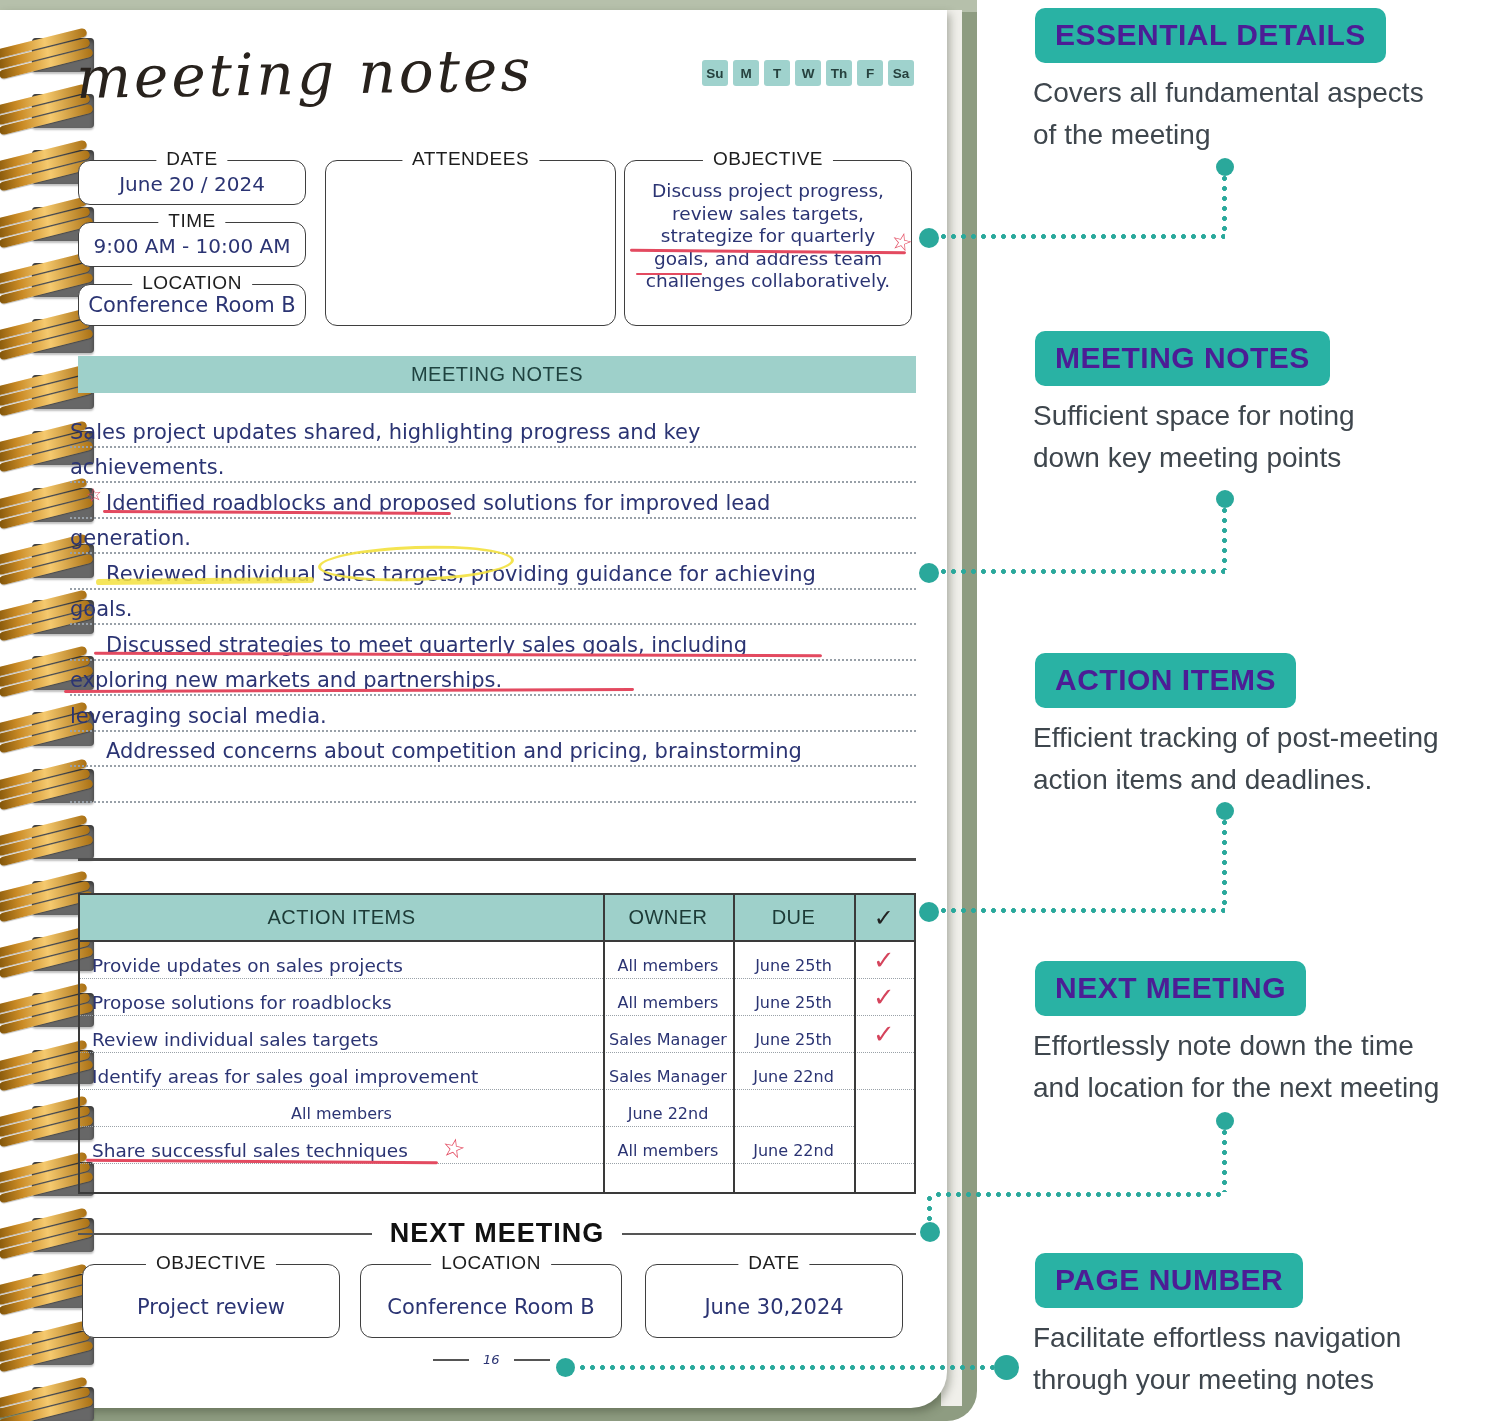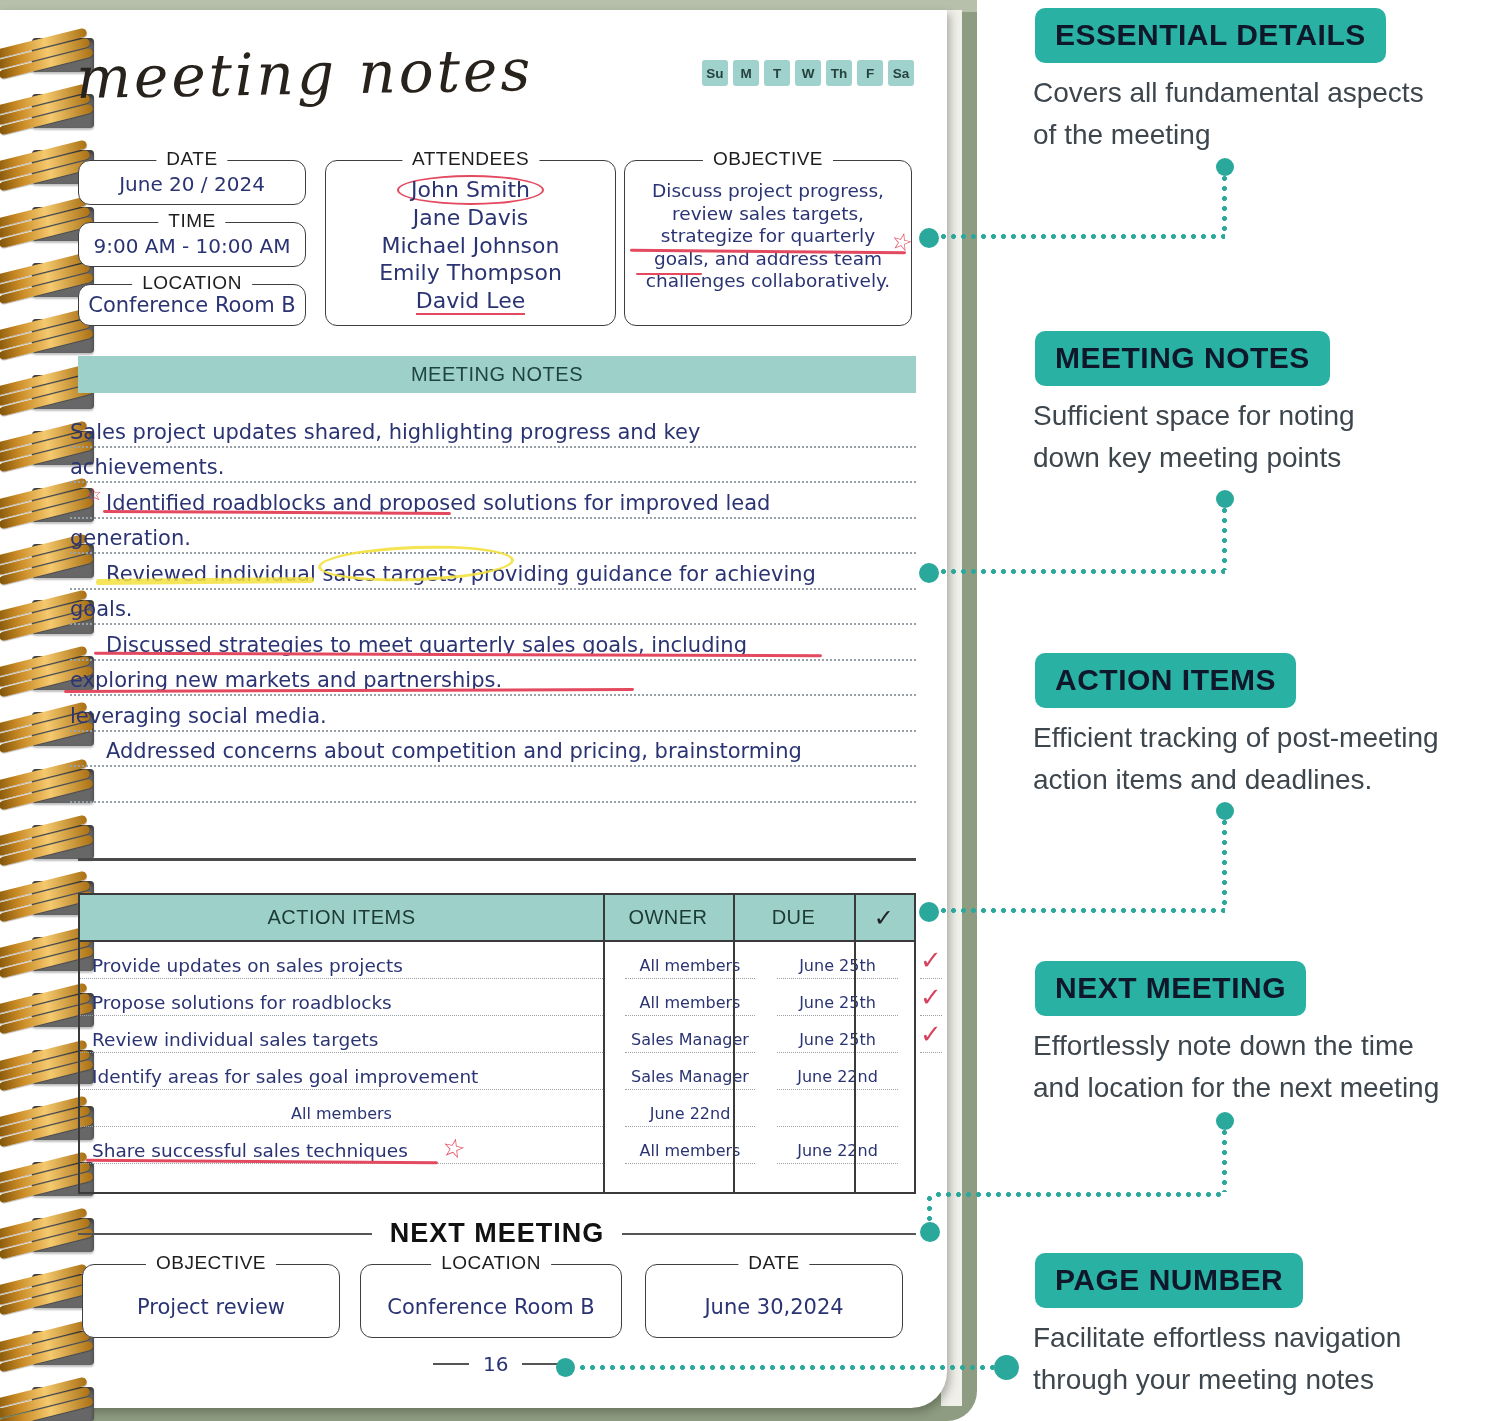--- a/index.html
+++ b/index.html
@@ -52,48 +52,48 @@
   .note-line .txt { position:absolute; left:0; bottom:2px; font-size:21px; white-space:nowrap; }
   .note-line .txt.indent { left:36px; }
 
   .divider { position:absolute; left:78px; top:858px; width:838px; height:2.5px; background:#4a4a4a; }
 
   
   .table { position:absolute; left:78px; top:893px; width:838px; height:301px; border:2.2px solid #3a3a3a; }
   .thead { display:grid; grid-template-columns:523px 130px 121px 1fr; height:47px; background:#9ed0ca; border-bottom:2px solid #3a3a3a; align-items:center; }
   .th { text-align:center; font-size:20px; letter-spacing:.5px; color:#1c3a36; }
   .th.chk-h { font-size:24px; color:#222; }
-  .trow { display:grid; grid-template-columns:523px 130px 121px 1fr; height:37px;gap:22px; }
+  .trow { display:grid; grid-template-columns:523px 130px 121px 1fr; height:37px; }
   .td { position:relative; border-bottom:1.8px dotted #9aa2a8; display:flex; align-items:flex-end; }
   .td.item { font-size:18.5px; padding:0 0 2px 12px; white-space:nowrap; }
   .td.owner, .td.due { font-size:16px; justify-content:center; padding-bottom:3px; white-space:nowrap; }
   .td.chk { align-items:center; justify-content:center; font-size:26px; color:#d5445c; transform:none; }
   .vsep { position:absolute; top:0; bottom:0; width:1.8px; background:#3a3a3a; }
 
   
   .nm-head { position:absolute; left:78px; top:1218px; width:838px; display:flex; align-items:center; gap:18px; }
   .nm-line { flex:1; height:2px; background:#555; }
   .nm-title { font-size:27px; font-weight:bold; letter-spacing:1px; color:#111; white-space:nowrap; }
   #nm-objective { left:82px; top:1264px; width:258px; height:74px; }
   #nm-location  { left:360px; top:1264px; width:262px; height:74px; }
   #nm-date      { left:645px; top:1264px; width:258px; height:74px; }
   .nm-val { margin-top:30px; font-size:21px; }
 
   .pageno { position:absolute; left:433px; top:1352px; display:flex; align-items:center; gap:14px; }
   .pn-dash { width:36px; height:2px; background:#555; }
-  .pn-num { font-size:20px; }
+  .pn-num { font-size:13px;font-style:italic; }
 
   
   .red-u { position:absolute; height:2.6px; background:#e34a60; border-radius:2px; }
   .yel-u { position:absolute; height:6px; background:#f3e13e; opacity:.85; border-radius:3px; }
   .yel-o { position:absolute; border:3.5px solid #f3e13e; border-radius:50%; opacity:.9; }
   .star { position:absolute; color:#e34a60; font-family:"DejaVu Sans", sans-serif; }
 
   
-  .badge { position:absolute; left:1035px; background:#29b2a4; color:#0f172a; font-weight:bold; font-size:30px; letter-spacing:.5px; padding:10px 20px 11px; border-radius:10px; white-space:nowrap; }
+  .badge { position:absolute; left:1035px; background:#29b2a4; color:#4c1d95; font-weight:bold; font-size:30px; letter-spacing:.5px; padding:10px 20px 11px; border-radius:10px; white-space:nowrap; }
   .desc { position:absolute; left:1033px; width:468px; font-size:28px; line-height:42px; color:#3e464d; }
   .desc div { white-space:nowrap; }
   .b1 { top:8px; }    .d1 { top:72px; }
   .b2 { top:331px; }  .d2 { top:395px; }
   .b3 { top:653px; }  .d3 { top:717px; }
   .b4 { top:961px; }  .d4 { top:1025px; }
   .b5 { top:1253px; } .d5 { top:1317px; }
 
   .dot { position:absolute; border-radius:50%; background:#2aa89b; }
   .dline-h { position:absolute; height:5px; background-image:radial-gradient(circle at 2.5px 2.5px,#2aa89b 2.2px,transparent 2.5px); background-size:10px 5px; background-repeat:repeat-x; }
@@ -280,28 +280,20 @@
   <div class="fbox" id="box-time">
     <span class="flabel">TIME</span>
     <div class="fvalue hw">9:00 AM - 10:00 AM</div>
   </div>
   <div class="fbox" id="box-location">
     <span class="flabel">LOCATION</span>
     <div class="fvalue hw">Conference Room B</div>
   </div>
   <div class="fbox" id="box-attendees">
     <span class="flabel">ATTENDEES</span>
-    <div class="att-col">
-
-    <span class="hw att circled">John Smith</span>
-        <span class="hw att">Jane Davis</span>
-        <span class="hw att">Michael Johnson</span>
-        <span class="hw att">Emily Thompson</span>
-        <span class="hw att underlined">David Lee</span>
-      </div>
   </div>
   <div class="fbox" id="box-objective">
     <span class="flabel">OBJECTIVE</span>
     <div class="obj-col">
 
     <span class="hw obj-line">Discuss project progress,</span>
         <span class="hw obj-line">review sales targets,</span>
         <span class="hw obj-line">strategize for quarterly</span>
         <span class="hw obj-line">goals, and address team</span>
         <span class="hw obj-line">challenges collaboratively.</span>

